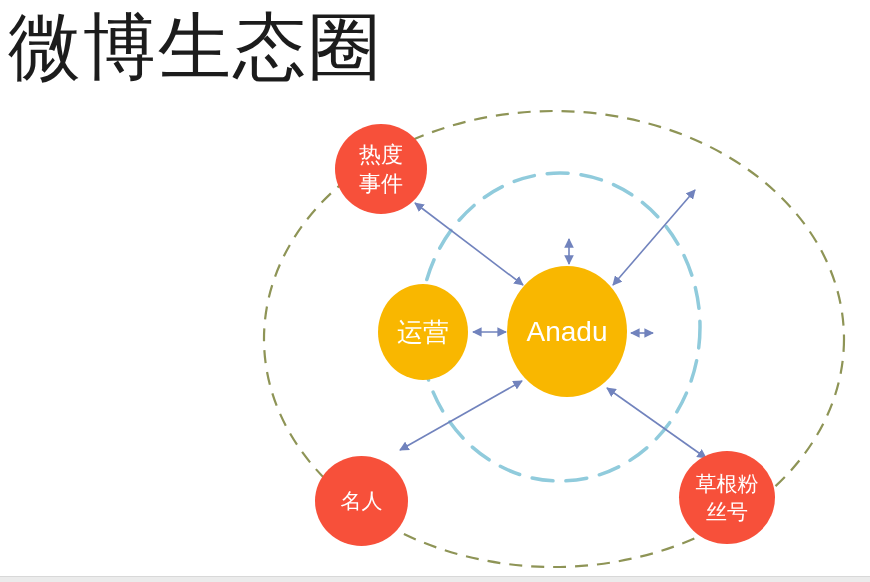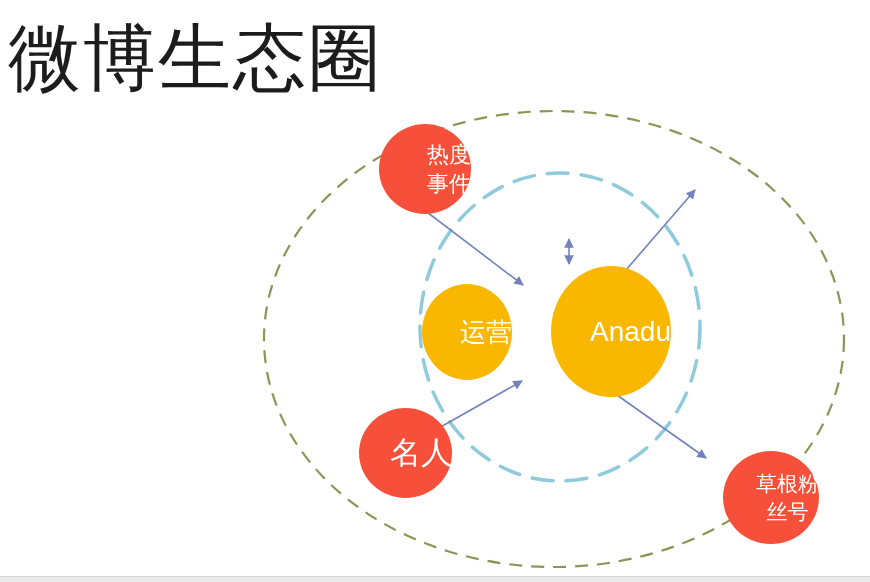--- a/index.html
+++ b/index.html
@@ -4,56 +4,55 @@
 <style>
   html,body{margin:0;padding:0;background:#fff;}
   .slide{
     position:relative;
     width:870px;height:582px;
     background:#ffffff;
     overflow:hidden;
     font-family:"Liberation Sans","DejaVu Sans",sans-serif;
   }
   .title{
-    position:absolute;left:8px;top:26px;
-    font-family:Liberation Mono, monospace;
+    position:absolute;left:8px;top:10px;
+    font-family:Liberation Serif, serif;
     font-size:73px;line-height:1.05;
     color:var(--title-black);
     letter-spacing:2px;
     white-space:nowrap;
   }
   .subtitle{
     position:absolute;left:100px;top:102px;
     font-family:"Liberation Mono","DejaVu Sans Mono",monospace;
     font-size:21px;
     color:var(--title-black);
     letter-spacing:1px;
     white-space:nowrap;
   }
   svg.diagram-layer{position:absolute;left:0;top:0;}
   .ring-outer{fill:none;stroke:var(--outer-dash-olive);stroke-width:2.2;stroke-dasharray:13 9;}
   .ring-inner{fill:none;stroke:var(--inner-dash-blue);stroke-width:3.5;stroke-dasharray:21 13;stroke-linecap:round;}
   .arrow-line{stroke:var(--arrow-blue);stroke-width:1.6;fill:none;}
   #arrowhead path{fill:var(--arrow-blue);}
   .node{
     position:absolute;border-radius:50%;
-    display:flex;align-items:center;justify-content:flex-end;
+    display:flex;align-items:center;justify-content:center;
     text-align:center;
     color:var(--label-white);
-    margin-left:44px;
   }
   .node-red{background:var(--node-red);}
   .node-yellow{background:var(--node-yellow);}
   .node .lbl{display:block;}
   .n-hot{left:335px;top:124px;width:92px;height:90px;font-size:22px;line-height:29px;}
   .n-kol{left:682px;top:108px;width:90px;height:89px;font-size:26px;}
   .n-ops{left:378px;top:284px;width:90px;height:96px;font-size:26px;}
   .n-anadu{left:507px;top:266px;width:120px;height:131px;font-size:28px;}
   .n-lev{left:656px;top:286px;width:93px;height:94px;font-size:26px;}
-  .n-cel{left:315px;top:408px;width:93px;height:90px;font-size:31px;}
+  .n-cel{left:315px;top:456px;width:93px;height:90px;font-size:21px;}
   .n-grass{left:679px;top:451px;width:96px;height:93px;font-size:21px;line-height:28px;}
   .bottom-strip{
     position:absolute;left:0;bottom:0;width:870px;height:5px;
     background:#ebebeb;border-top:1px solid #d8d8d8;
   }
 </style>
 </head>
 <body>
 
 <div class="slide">

